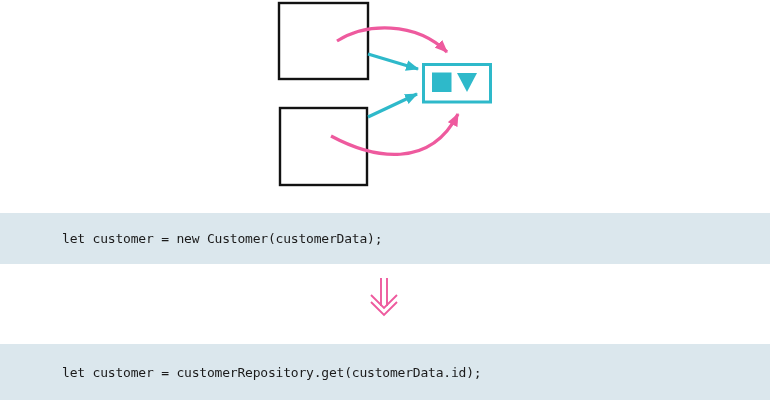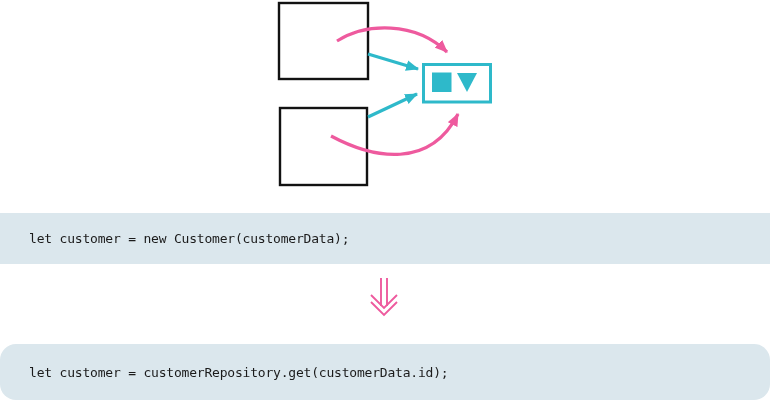--- a/index.html
+++ b/index.html
@@ -19,27 +19,27 @@
   }
   .code-band {
     position: absolute;
     left: 0;
     width: 770px;
     background: var(--band-background, #dbe7ed);
     display: flex;
     align-items: center;
   }
   .band-before { top: 213px; height: 51px; }
-  .band-after  { top: 344px; height: 56px; border-radius: 16px; }
+  .band-after  { top: 344px; height: 56px; }
   .code-text {
     font-family: "DejaVu Sans Mono", "Liberation Mono", monospace;
     font-size: 13px;
     letter-spacing: -0.2px;
     color: var(--code-text, #1b1b1b);
-    padding-left: 29px;
+    padding-left: 62px;
     white-space: pre;
   }
   .box-stroke   { stroke: var(--box-outline, #121212); stroke-width: 2.4; fill: #ffffff; }
   .cyan-stroke  { stroke: var(--cyan, #2eb9ca); fill: none; }
   .cyan-boxline { stroke-width: 3; fill: #ffffff; }
   .cyan-arrow   { stroke-width: 3.2; }
   .cyan-fill    { fill: var(--cyan, #2eb9ca); stroke: none; }
   .pink-stroke  { stroke: var(--pink, #ee5a9e); fill: none; stroke-width: 3.2; }
   .pink-thin    { stroke: var(--pink, #ee5a9e); fill: none; stroke-width: 1.9; }
   .pink-head    { fill: var(--pink, #ee5a9e); }

